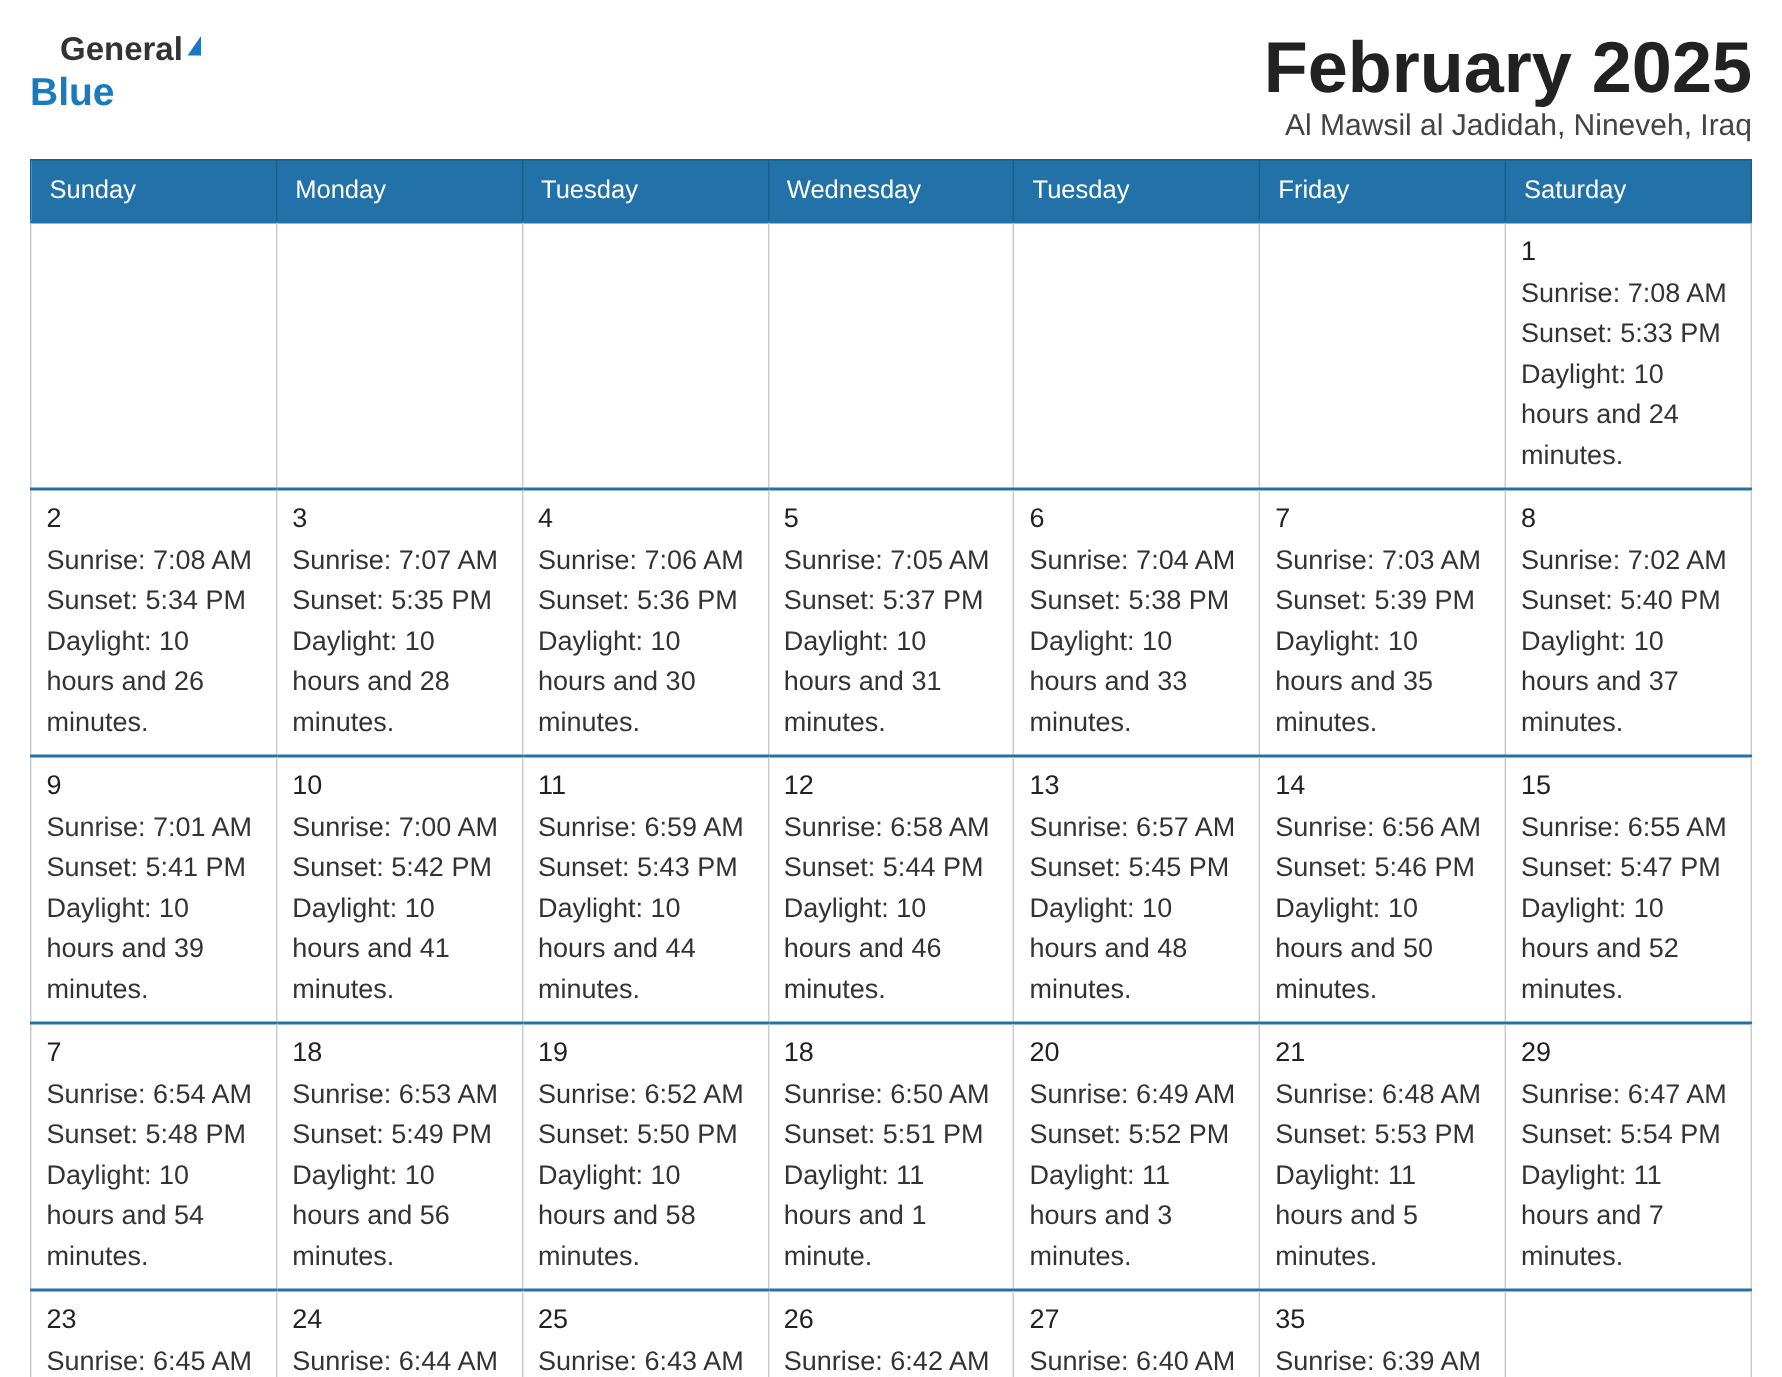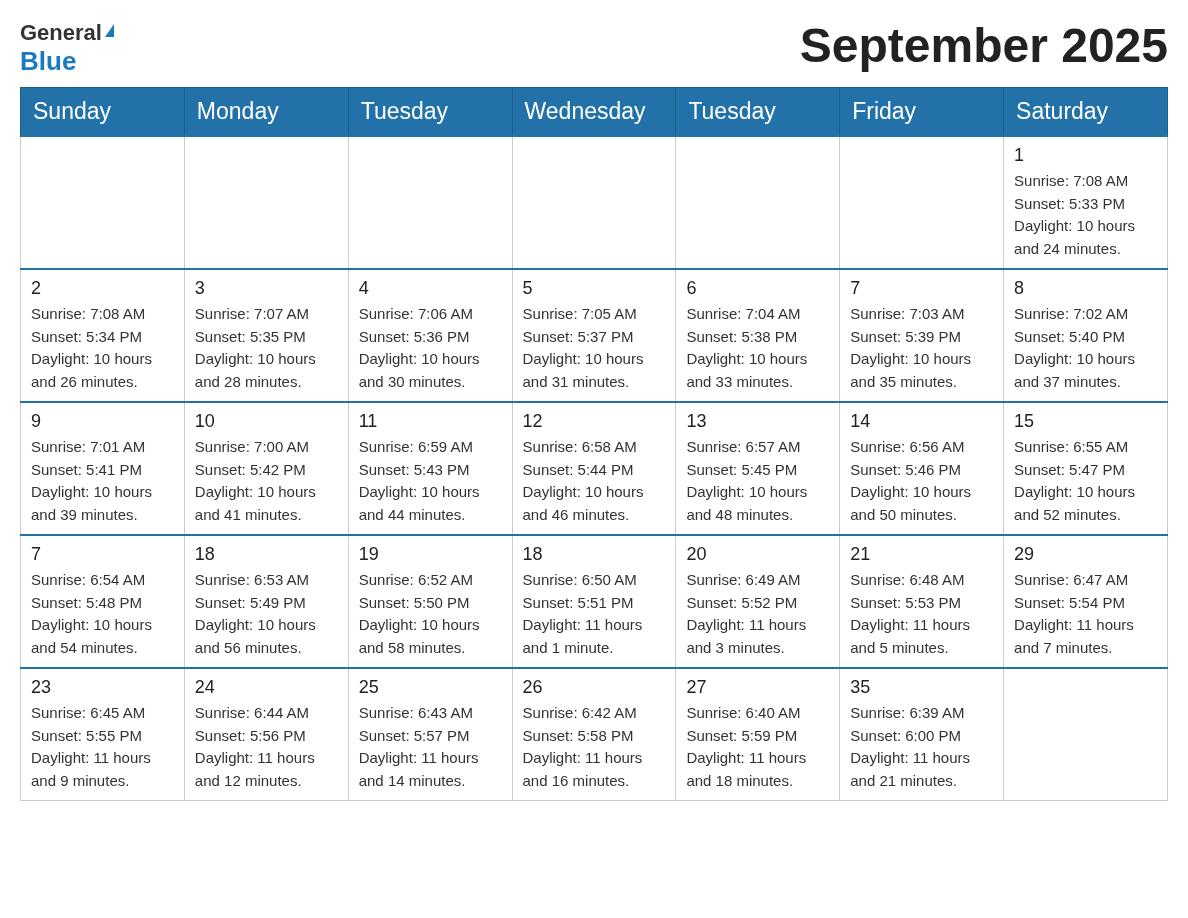--- a/index.html
+++ b/index.html
@@ -17,20 +17,21 @@
       margin-bottom: 10px;
     }
     .logo {
       display: flex;
       flex-direction: column;
       align-items: flex-start;
     }
     .logo-line {
       display: flex;
       align-items: center;
+      margin-left: 20px;
     }
     .title-area {
       text-align: right;
     }
     .calendar-title {
       font-size: 48px;
       font-weight: bold;
       color: #222;
       line-height: 1.1;
     }
@@ -41,21 +42,21 @@
     .calendar {
       width: 100%;
       border-collapse: collapse;
       margin-top: 8px;
     }
     .calendar th {
       background-color: #2271a8;
       color: #fff;
       text-align: left;
       padding: 10px 12px;
-      font-size: 23px;
+      font-size: 17px;
       font-weight: normal;
       border: 1px solid #1a5f8a;
     }
     .calendar td {
       vertical-align: top;
       padding: 8px 10px;
       border: 1px solid #ccc;
       width: 14.28%;
       min-height: 100px;
       background: #fff;
@@ -66,21 +67,21 @@
       border-top: 2px solid #2271a8;
     }
     .day-number {
       font-size: 18px;
       font-weight: normal;
       display: block;
       margin-bottom: 4px;
       color: #222;
     }
     .day-info {
-      font-size: 15px;
+      font-size: 18px;
       color: #333;
       line-height: 1.5;
     }
     .empty-cell {
       background: #f9f9f9;
     }
   </style>
 </head>
 <body>
 
@@ -88,21 +89,22 @@
   <div class="logo">
     <div class="logo-line">
       <span style="font-size:22px;font-weight:bold;color:#333;">General</span>
       <span style="display:inline-block;width:0;height:0;border-left:9px solid transparent;border-bottom:13px solid #1a7abf;margin-left:3px;position:relative;top:-3px;"></span>
     </div>
     <div>
       <span style="font-size:26px;font-weight:bold;color:#1a7abf;">Blue</span>
     </div>
   </div>
   <div class="title-area">
-    <div class="calendar-title">September 2025</div>
+    <div class="calendar-title">February 2025</div>
+    <div class="calendar-subtitle">Al Mawsil al Jadidah, Nineveh, Iraq</div>
   </div>
 </div>
 
 <table class="calendar">
   <thead>
     <tr>
     <th>Sunday</th>
         <th>Monday</th>
         <th>Tuesday</th>
         <th>Wednesday</th>

